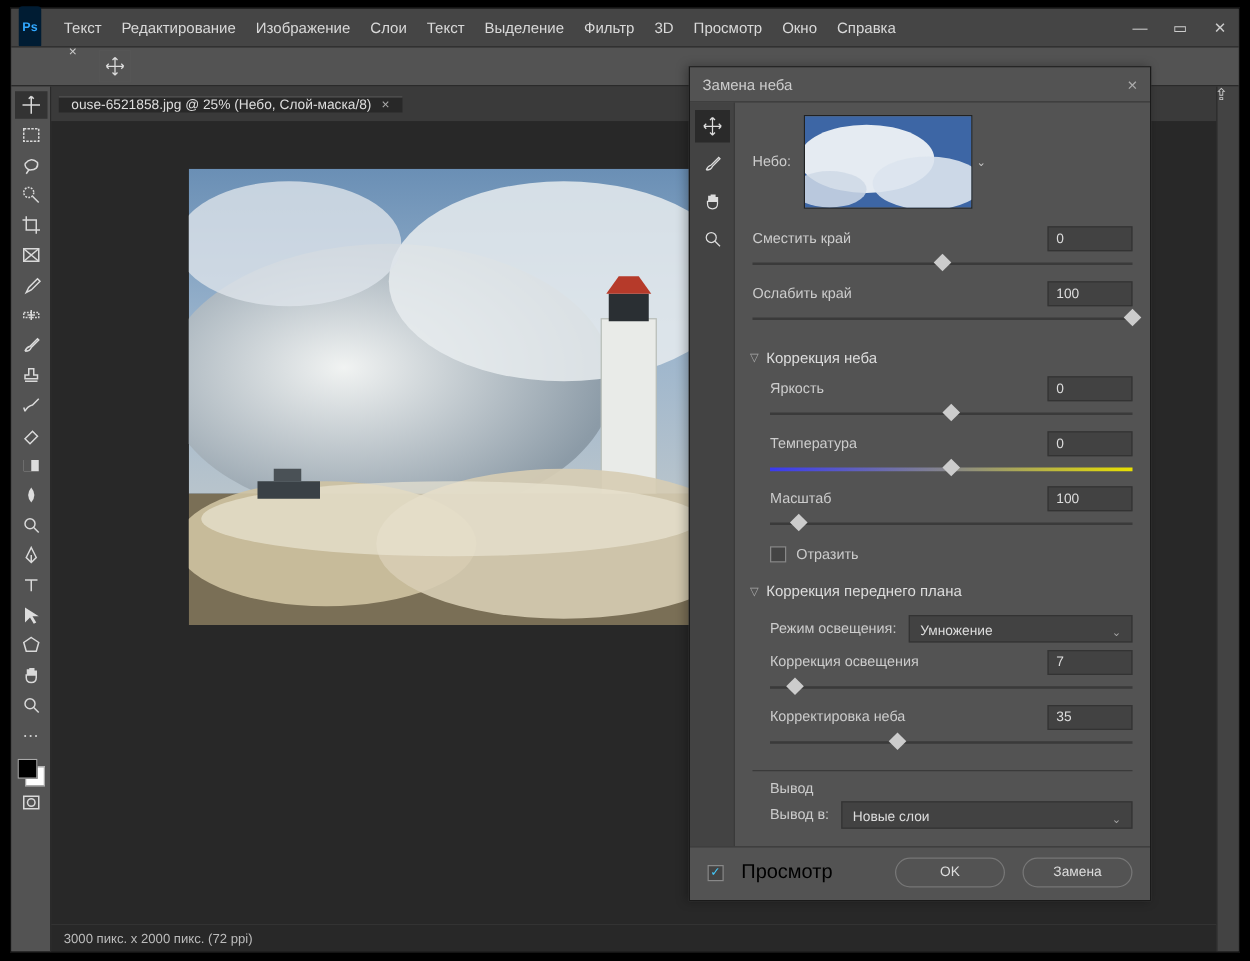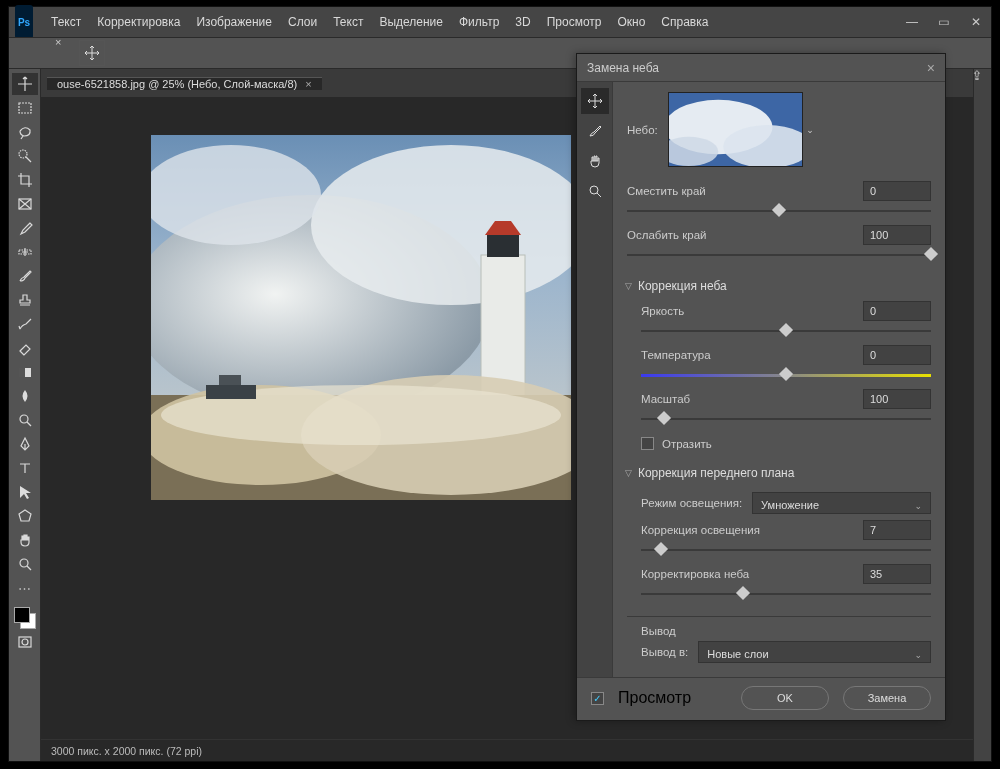--- a/index.html
+++ b/index.html
@@ -33,21 +33,21 @@
   
   .canvaswrap { flex:1; display:flex; flex-direction:column; min-width:0; }
   .tabrow { height:28px; background:#3a3a3a; display:flex; align-items:center; padding-left:6px; }
   .doc-tab { background:#282828; color:#ddd; font-size:11px; padding:0 10px; display:flex; align-items:center; gap:8px; border-top:1px solid #555;}
   .doc-tab .x { color:#aaa; font-size:11px;}
   .canvas-outer { flex:1; background:#282828; position:relative; overflow:hidden; }
   .canvas-img { position:absolute; left:110px; top:38px; width:420px; height:365px; }
   .statusbar { height:22px; background:#282828; color:#bbb; font-size:10.5px; padding-left:10px; display:flex; align-items:center; border-top:1px solid #333;}
 
   
-  .dialog { position:absolute; left:567px; top:46px; width:370px; height:668px; background:#535353; border:1px solid #1a1a1a; display:flex; flex-direction:column; box-shadow:-2px 0 8px rgba(0,0,0,.3); }
+  .dialog { position:absolute; left:542px; top:46px; width:370px; height:668px; background:#535353; border:1px solid #1a1a1a; display:flex; flex-direction:column; box-shadow:-2px 0 8px rgba(0,0,0,.3); }
   .dlg-title { height:28px; background:#535353; color:#ccc; font-size:12px; display:flex; align-items:center; padding:0 10px; border-bottom:1px solid #3a3a3a;}
   .dlg-title .x { margin-left:auto; color:#aaa; font-size:14px;}
   .dlg-body { flex:1; display:flex; min-height:0; }
   .dlg-tools { width:36px; background:#434343; display:flex; flex-direction:column; align-items:center; padding-top:6px; gap:4px; border-right:1px solid #3a3a3a;}
   .dlg-tools .dt { width:28px; height:26px; display:flex; align-items:center; justify-content:center; color:#ddd; }
   .dlg-tools .dt.sel { background:#2a2a2a; }
   .dlg-content { flex:1; padding:10px 14px 6px 14px; color:#ccc; font-size:11.5px; overflow-y:auto; display:flex; flex-direction:column; gap:2px;}
 
   .sky-row { display:flex; align-items:center; gap:10px; margin-bottom:12px; }
   .sky-thumb { width:135px; height:75px; border:1px solid #222; background:#678; position:relative; }
@@ -87,21 +87,21 @@
 </style>
 </head>
 <body>
 
 <div class="app">
 
   <div class="menubar">
     <div class="logo">Ps</div>
     <div id="menuitems" style="display: flex;">
         <div class="menu-item">Текст</div>
-        <div class="menu-item">Корректировка</div>
+        <div class="menu-item">Редактирование</div>
         <div class="menu-item">Изображение</div>
         <div class="menu-item">Слои</div>
         <div class="menu-item">Текст</div>
         <div class="menu-item">Выделение</div>
         <div class="menu-item">Фильтр</div>
         <div class="menu-item">3D</div>
         <div class="menu-item">Просмотр</div>
         <div class="menu-item">Окно</div>
         <div class="menu-item">Справка</div>
       </div>

